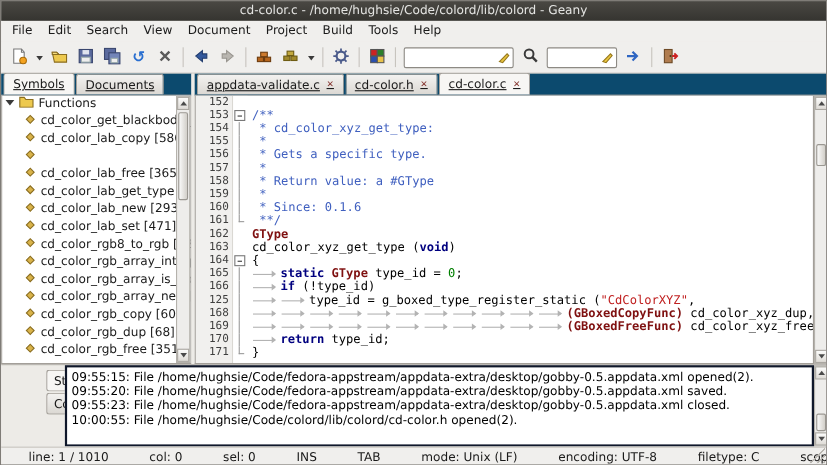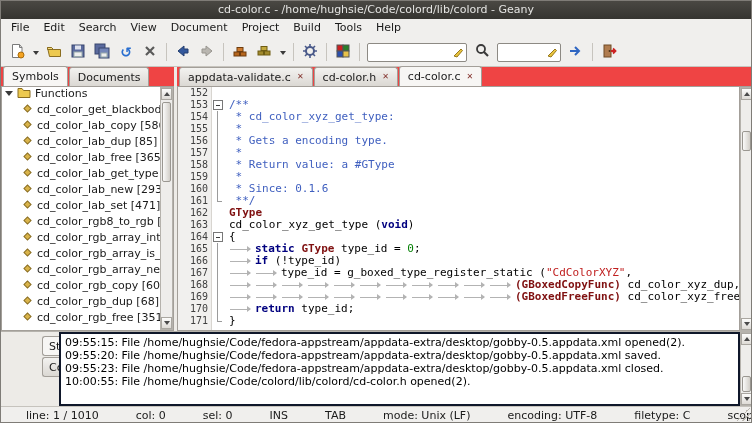--- a/index.html
+++ b/index.html
@@ -16,21 +16,21 @@
   .tbtn.narrow{width:13px;}
   .tsep{width:1px;height:18px;background:#c7c4be;margin:0 4px;flex:0 0 auto;}
   .caret{border:3px solid transparent;border-top:4px solid #3a3a3a;margin-top:4px;}
   .glyph{font-size:14px;line-height:14px;}
   .tentry{position:relative;height:19px;width:100px;background:#fff;border:1px solid #8d8a84;border-radius:2px;margin:0 3px;flex:0 0 auto;}
   .tentry.small{width:64px;}
   .tentry input{border:none;outline:none;width:100%;height:100%;padding:0 16px 0 4px;font-size:11px;background:transparent;font-family:inherit;}
   .entry-clear{position:absolute;right:2px;top:3px;width:12px;height:12px;}
 
   
-  .nbbar{height:20px;background:#ef4444;border-bottom:1px solid #a39f99;display:flex;align-items:flex-end;padding-left:2px;position:absolute;top:0;left:0;right:0;}
+  .nbbar{height:20px;background:#0c4a6e;border-bottom:1px solid #a39f99;display:flex;align-items:flex-end;padding-left:2px;position:absolute;top:0;left:0;right:0;text-decoration:underline;}
   .nbtab{height:19px;display:flex;align-items:center;padding:0 8px;margin-right:1px;border:1px solid #a39f99;border-bottom:none;border-radius:3px 3px 0 0;background:linear-gradient(#f3f2f0,#dbd8d3);white-space:nowrap;}
   .nbtab.active{background:#f7f6f4;height:20px;}
   .tab-close{margin-left:6px;font-size:8px;color:#83322c;line-height:8px;}
 
   
   .main{position:absolute;top:66px;left:0;width:752px;height:264px;}
   .sidebar{position:absolute;left:0;top:0;width:173px;height:264px;}
   .tree{position:absolute;top:20px;left:0;right:0;bottom:0;background:#fff;border:1px solid #a39f99;border-top:none;overflow:hidden;}
   .trow{height:16px;display:flex;align-items:flex-start;padding-left:3px;gap:4px;white-space:nowrap;overflow:hidden;}
   .trow.item{padding-left:20px;}
@@ -255,21 +255,20 @@
                 </svg>
               </span>
               <span>cd_color_lab_copy [586]</span>
             </div>
             <div class="trow item">
               <span class="sym-icon">
                 <svg width="11" height="11" viewBox="0 0 11 11">
                   <rect x="3" y="3" width="5" height="5" transform="rotate(45 5.5 5.5)" fill="#d9b34a" stroke="#8a6d20"></rect>
                 </svg>
               </span>
-              <span>cd_color_lab_dup [85]</span>
             </div>
             <div class="trow item">
               <span class="sym-icon">
                 <svg width="11" height="11" viewBox="0 0 11 11">
                   <rect x="3" y="3" width="5" height="5" transform="rotate(45 5.5 5.5)" fill="#d9b34a" stroke="#8a6d20"></rect>
                 </svg>
               </span>
               <span>cd_color_lab_free [365]</span>
             </div>
             <div class="trow item">
@@ -392,21 +391,21 @@
             <div class="lnrow">157</div>
             <div class="lnrow">158</div>
             <div class="lnrow">159</div>
             <div class="lnrow">160</div>
             <div class="lnrow">161</div>
             <div class="lnrow">162</div>
             <div class="lnrow">163</div>
             <div class="lnrow">164</div>
             <div class="lnrow">165</div>
             <div class="lnrow">166</div>
-            <div class="lnrow">167</div>
+            <div class="lnrow">125</div>
             <div class="lnrow">168</div>
             <div class="lnrow">169</div>
             <div class="lnrow">170</div>
             <div class="lnrow">171</div>
           </div>
         <div id="col-fold">
             <div class="fcell fold-none"></div>
             <div class="fcell fold-open"></div>
             <div class="fcell fold-line"></div>
             <div class="fcell fold-line"></div>
@@ -426,21 +425,21 @@
             <div class="fcell fold-line"></div>
             <div class="fcell fold-line"></div>
             <div class="fcell fold-end"></div>
           </div>
         <div id="col-code">
 
         <div class="crow"></div>
             <div class="crow"><span class="tk-c">/**</span></div>
             <div class="crow"><span class="tk-c"> * cd_color_xyz_get_type:</span></div>
             <div class="crow"><span class="tk-c"> *</span></div>
-            <div class="crow"><span class="tk-c"> * Gets a encoding type.</span></div>
+            <div class="crow"><span class="tk-c"> * Gets a specific type.</span></div>
             <div class="crow"><span class="tk-c"> *</span></div>
             <div class="crow"><span class="tk-c"> * Return value: a #GType</span></div>
             <div class="crow"><span class="tk-c"> *</span></div>
             <div class="crow"><span class="tk-c"> * Since: 0.1.6</span></div>
             <div class="crow"><span class="tk-c"> **/</span></div>
             <div class="crow"><span class="tk-t">GType</span></div>
             <div class="crow"><span class="tk-p">cd_color_xyz_get_type (</span><span class="tk-k">void</span><span class="tk-p">)</span></div>
             <div class="crow"><span class="tk-p">{</span></div>
             <div class="crow"><span class="tabws" style="width: 26px;"></span><span class="tk-k">static</span><span class="tk-p"> </span><span class="tk-t">GType</span><span class="tk-p"> type_id = </span><span class="tk-n">0</span><span class="tk-p">;</span></div>
             <div class="crow"><span class="tabws" style="width: 26px;"></span><span class="tk-k">if</span><span class="tk-p"> (!type_id)</span></div>

